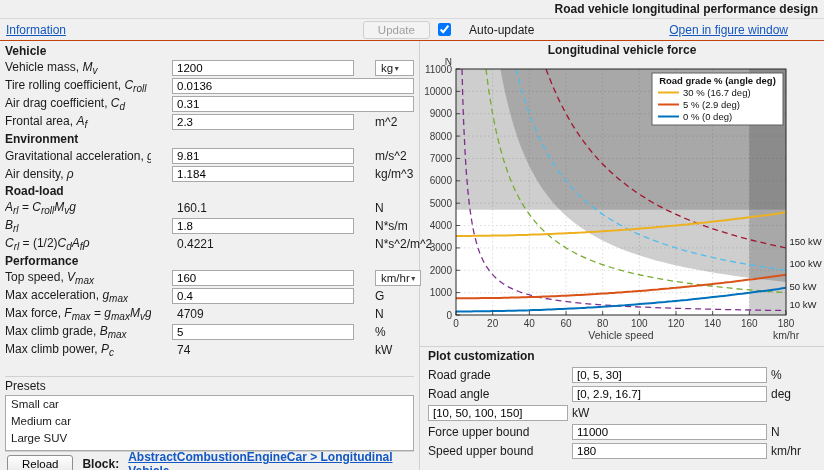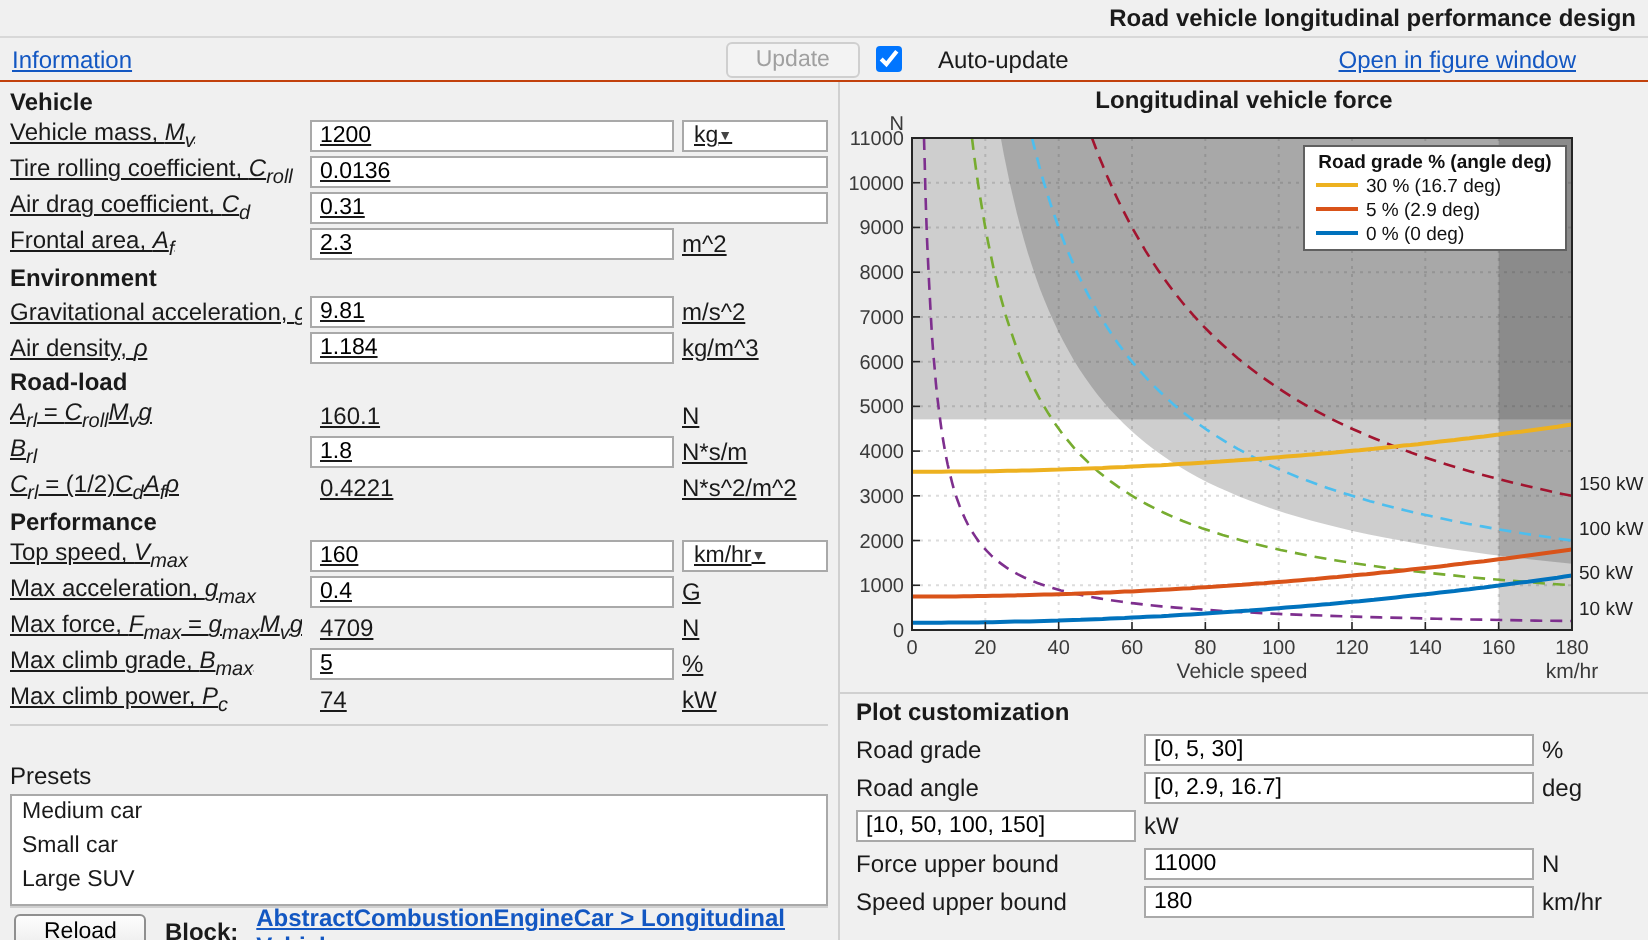--- a/index.html
+++ b/index.html
@@ -30,37 +30,37 @@
   .cb-group input { width:13px; height:13px; margin:0; }
   .main { display:flex; height:429px; }
   .left-col {
     width:420px; border-right:1px solid #d0d0d0;
     display:flex; flex-direction:column; padding:2px 5px 0;
   }
   .right-col { flex:1; display:flex; flex-direction:column; }
   .section-header { font-weight:bold; height:16px; line-height:16px; }
   .form-row {
     display:grid; grid-template-columns:146px 182px 1fr;
-    column-gap:4px; align-items:center; height:18px;text-decoration:underline;
+    column-gap:21px; align-items:center; height:18px;
   }
   .field-label { white-space:nowrap; overflow:hidden; }
   .mask-input {
     height:16px; width:100%; border:1px solid #a9a9a9; background:#fff;
     font:11.5px "Liberation Sans",sans-serif; padding:0 4px;
   }
   .wide { grid-column:2/4; }
   .dropdown {
     height:16px; border:1px solid #a9a9a9; background:#fff;
     display:flex; align-items:center; 
     padding:0 3px 0 5px; font-size:11.5px; cursor:default;
   }
   .caret { font-size:7px; color:#444; }
   .unit { white-space:nowrap; }
   .static-value { padding-left:5px; }
-  .presets-sec { border-top:1px solid #d0d0d0; margin-top:3px; padding-top:18px; }
+  .presets-sec { border-top:1px solid #d0d0d0; margin-top:17px; padding-top:2px; }
   .presets-label { height:14px; line-height:14px; margin-bottom:2px; }
   .preset-list { border:1px solid #a9a9a9; background:#fff; height:56px; }
   .preset-item { height:17px; line-height:17px; padding-left:5px; font-size:11.5px; }
   .footer {
     margin-top:auto; border-top:1px solid #d0d0d0;
     height:25px; display:flex; align-items:center; gap:9px; padding:0 2px;
   }
   .bold { font-weight:bold; }
   .chart-title { text-align:center; font-weight:bold; height:17px; line-height:19px; }
   #chart { display:block; }
@@ -166,22 +166,22 @@
         </div>
         <div class="form-row">
           <div class="field-label">Max climb power, <i>P<sub>c</sub></i></div>
           <span class="static-value">74</span>
           <span class="unit">kW</span>
         </div>
       </div>
     <div class="presets-sec">
       <div class="presets-label">Presets</div>
       <div class="preset-list" id="preset-list">
+          <div class="preset-item">Small car</div>
           <div class="preset-item">Medium car</div>
-          <div class="preset-item">Small car</div>
           <div class="preset-item">Large SUV</div>
         </div>
     </div>
     <div class="footer">
       <button class="btn">Reload</button>
       <span class="bold">Block:</span>
       <span class="link bold">AbstractCombustionEngineCar &gt; Longitudinal Vehicle</span>
     </div>
   </div>
 

